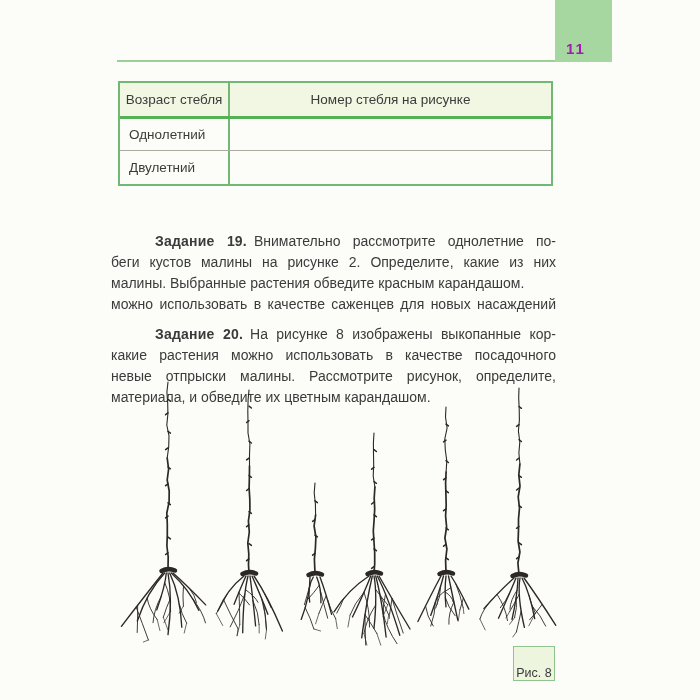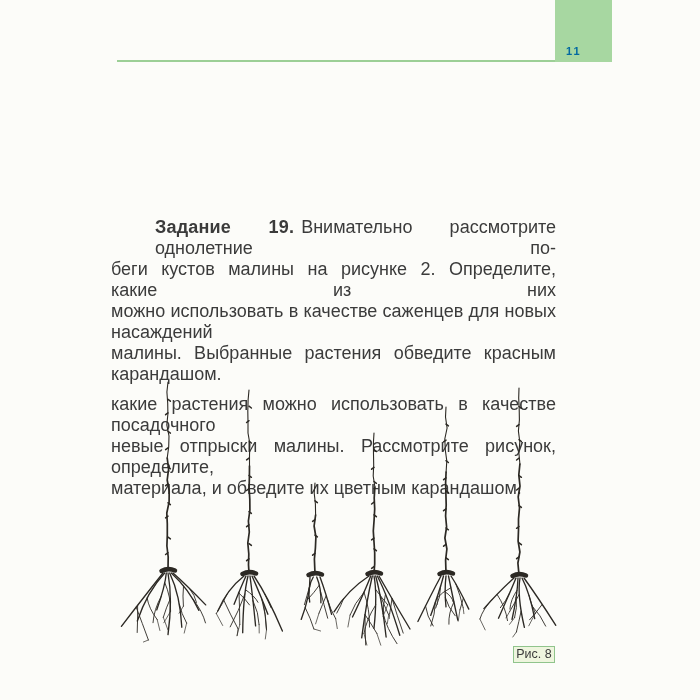--- a/index.html
+++ b/index.html
@@ -9,75 +9,90 @@
     font-family:"Liberation Sans",sans-serif;
     color:var(--text,#3b3b3b);
     overflow:hidden;
   }
   
   .badge{
     position:absolute;left:555px;top:0;width:57px;height:62px;
     background:var(--accent-green,#a7d7a1);
     display:flex;align-items:flex-end;
   }
-  .badge .num{color:#0369a1;font-weight:bold;font-size:11px;letter-spacing:2px;padding:0 0 5px 11px;}
+  .badge .num{color:#a21caf;font-weight:bold;font-size:15px;letter-spacing:2px;padding:0 0 5px 11px;}
   
   .rule{position:absolute;left:117px;top:60px;width:438px;height:2px;background:var(--rule-green,#9ccf96);}
   
   .tbl{
     position:absolute;left:118px;top:81px;width:435px;height:105px;
     border:2px solid var(--table-border,#72b873);
     box-sizing:border-box;display:flex;flex-direction:column;
     font-size:13.5px;
   }
   .trh{display:flex;flex:0 0 33px;background:var(--header-fill,#f2f7e3);
        border-bottom:3px solid var(--header-separator,#56b056);}
   .tr1{display:flex;flex:0 0 31px;border-bottom:1px solid var(--row-divider,#a9aaa0);}
   .tr2{display:flex;flex:1;}
   .c1{width:110px;box-sizing:border-box;border-right:2px solid var(--table-border,#72b873);
       display:flex;align-items:center;}
   .c2{flex:1;display:flex;align-items:center;justify-content:center;}
   .trh .c1{justify-content:center;}
   .tr1 .c1,.tr2 .c1{padding-left:9px;}
   
-  .tasks{position:absolute;left:111px;top:217px;width:445px;font-size:18px;line-height:21px;}
+  .tasks{position:absolute;left:111px;top:231px;width:445px;font-size:14px;line-height:21px;}
   .tline{text-align:justify;text-align-last:justify;white-space:nowrap;}
   .tline{white-space:normal;}
   .tline.last{text-align-last:left;}
   .tline.first{padding-left:44px;}
   .tline b{margin-right:7px;letter-spacing:.2px;}
   .para2{margin-top:9px;}
   
   #fig8{position:absolute;left:108px;top:378px;}
   #fig8 path{stroke:var(--ink,#2c2924);fill:none;stroke-linecap:round;stroke-linejoin:round;}
   .caption{
-    position:absolute;left:513px;top:646px;width:42px;height:17px;box-sizing:border-box;
+    position:absolute;left:513px;top:646px;width:42px;height:35px;box-sizing:border-box;
     background:var(--caption-fill,#eef5de);border:1px solid var(--caption-border,#90c48c);
-    display:flex;align-items:flex-start;justify-content:center;font-size:12.5px;color:#3a3a3a;
+    display:flex;align-items:flex-end;justify-content:center;font-size:12.5px;color:#3a3a3a;
   }
 </style>
 </head>
 <body>
 
 <div class="page">
 
   <div class="badge">
     <span class="num">11</span>
   </div>
   <div class="rule"></div>
 
+  <div class="tbl">
+    <div class="trh">
+      <div class="c1">Возраст стебля</div>
+      <div class="c2">Номер стебля на рисунке</div>
+    </div>
+    <div class="tr1">
+      <div class="c1">Однолетний</div>
+      <div class="c2"></div>
+    </div>
+    <div class="tr2">
+      <div class="c1">Двулетний</div>
+      <div class="c2"></div>
+    </div>
+  </div>
 
   <div class="tasks">
     <div class="para">
       <div class="tline first"><b>Задание 19.</b><span>Внимательно рассмотрите однолетние по-</span></div>
       <div class="tline">беги кустов малины на рисунке 2. Определите, какие из них</div>
+      <div class="tline last">малины. Выбранные растения обведите красным карандашом.</div>
       <div class="tline">можно использовать в качестве саженцев для новых насаждений</div>
-      <div class="tline last">малины. Выбранные растения обведите красным карандашом.</div>
     </div>
     <div class="para para2">
+      <div class="tline first"><b>Задание 20.</b><span>На рисунке 8 изображены выкопанные кор-</span></div>
       <div class="tline">какие растения можно использовать в качестве посадочного</div>
       <div class="tline">невые отпрыски малины. Рассмотрите рисунок, определите,</div>
       <div class="tline last">материала, и обведите их цветным карандашом.</div>
     </div>
   </div>
 
   <svg id="fig8" width="452" height="274" viewBox="0 0 452 274">
       <path d="M60.0,4.0 L58.9,14.0 L59.7,25.0 L59.9,36.0 L58.8,47.0 L61.0,58.0 L60.7,69.0 L59.2,80.0" stroke-width="1.1"></path>
       <path d="M59.2,80.0 L60.6,91.0 L59.2,102.0 L61.2,113.0 L61.1,124.0 L58.8,135.0 L59.3,146.0 L59.3,157.0 L58.9,168.0 L60.2,179.0 L60.0,192.0" stroke-width="1.7"></path>
       <path d="M60,21.4 l2.4,1.8" stroke-width="1.5"></path>

